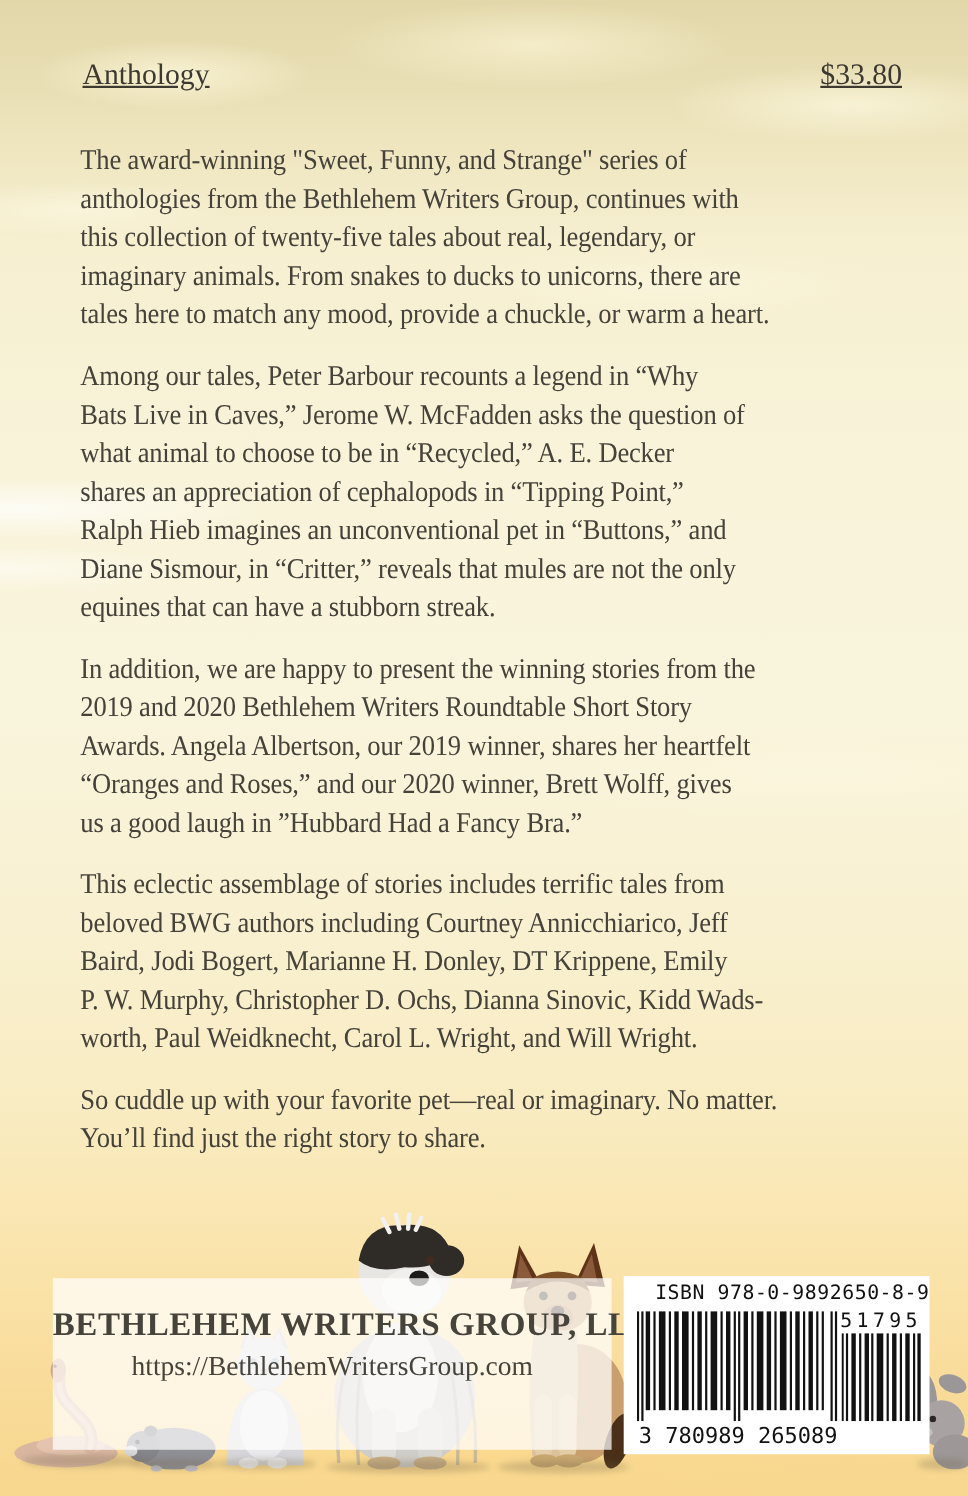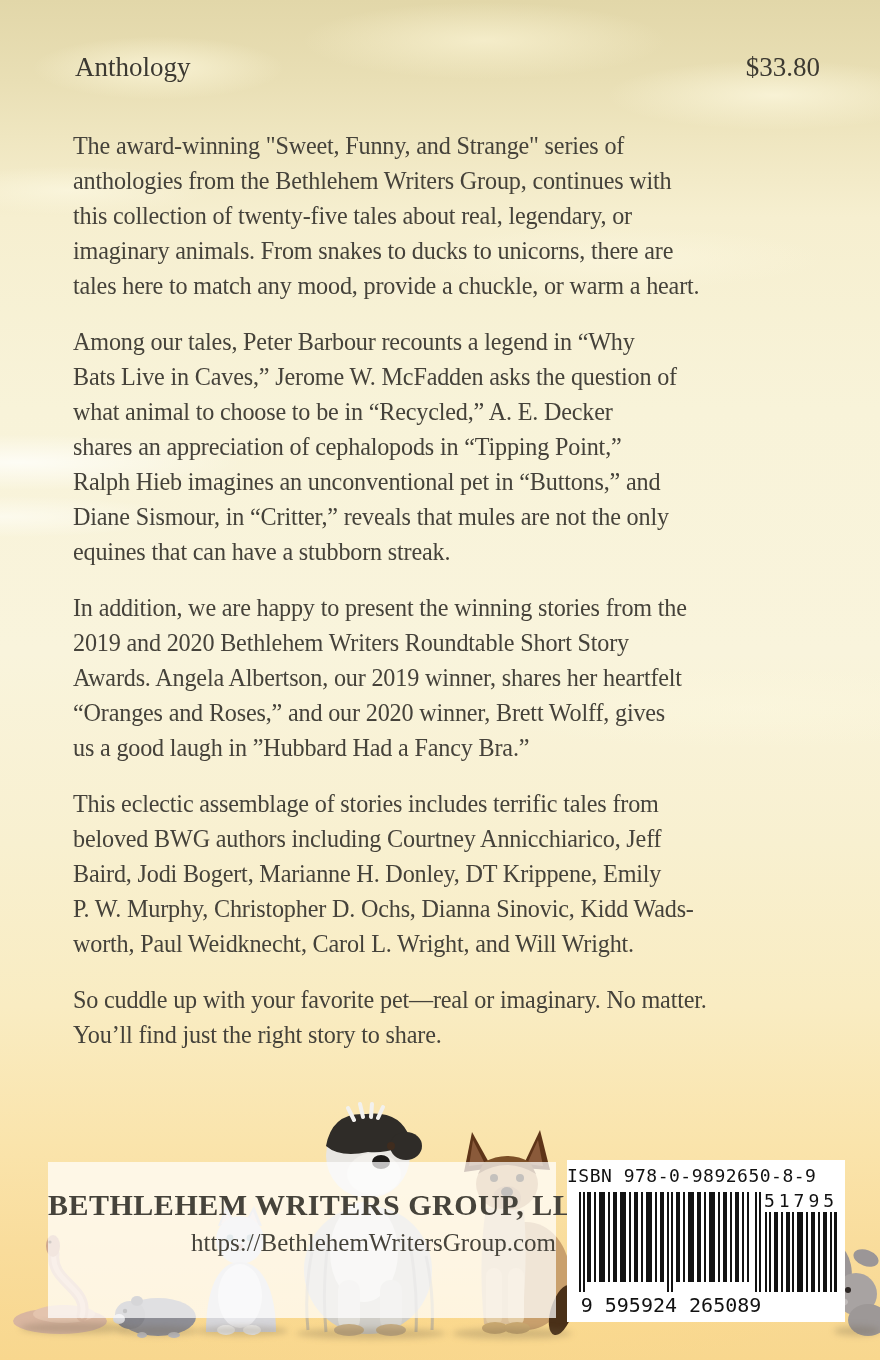--- a/index.html
+++ b/index.html
@@ -20,44 +20,44 @@
       radial-gradient(ellipse 300px 45px at 70% 19%, rgba(251,246,222,.7), rgba(251,246,222,0) 70%),
       radial-gradient(ellipse 200px 35px at 8% 14%, rgba(252,248,226,.7), rgba(252,248,226,0) 70%),
       radial-gradient(ellipse 320px 40px at 2% 34%, rgba(255,255,252,.8), rgba(255,255,252,0) 70%),
       radial-gradient(ellipse 260px 30px at 0% 38%, rgba(255,255,250,.6), rgba(255,255,250,0) 70%),
       radial-gradient(ellipse 400px 60px at 85% 52%, rgba(252,248,224,.5), rgba(252,248,224,0) 70%),
       radial-gradient(ellipse 500px 70px at 50% 97%, rgba(251,216,140,.8), rgba(251,216,140,0) 75%);
   }
   .header-row{
     position:absolute; left:75px; right:60px; top:52px; z-index:4;
     display:flex; justify-content:space-between; align-items:flex-end;
-    font-size:27px; color:#3c3931;
+    font-size:27px; color:#3c3931;text-decoration:underline;
   }
   .body-text{
     position:absolute; left:73px; top:128px; z-index:4;
     color:#45423a; font-size:26px; line-height:35px; letter-spacing:-0.2px;
     transform:scaleX(0.93); transform-origin:left top;
   }
   .para{margin:0 0 21px 0;}
   .bline{white-space:nowrap;}
   .animals{position:absolute; inset:0; z-index:2; pointer-events:none;}
   .animal{position:absolute;}
   .shadow{position:absolute; background:rgba(110,98,72,.28); border-radius:50%; filter:blur(3px); z-index:2;}
   .publisher-box{
     position:absolute; left:48px; top:1162px; width:508px; height:156px; z-index:3;
     background:rgba(255,255,255,.72); text-align:center; color:#46433b;
   }
   .publisher-name{margin-top:26px; font-size:30px; font-weight:bold; letter-spacing:.5px; white-space:nowrap;}
-  .publisher-url{font-size:25px; margin-top:7px; white-space:nowrap;text-align:right;}
+  .publisher-url{font-size:25px; margin-top:7px; white-space:nowrap;}
   .barcode-box{
     position:absolute; left:567px; top:1160px; width:278px; height:162px; z-index:3;
     background:#ffffff; color:#111;
     font-family:"DejaVu Sans Mono", monospace;
   }
-  .isbn-label{position:absolute; top:5px; left:0; right:0; text-align:left; font-size:18px; letter-spacing:.5px; white-space:nowrap;}
+  .isbn-label{position:absolute; top:5px; left:0; right:0; text-align:right; font-size:18px; letter-spacing:.5px; white-space:nowrap;}
   .main-barcode{position:absolute; left:12px; top:32px;}
   .ean-digits{position:absolute; left:6px; top:133px; width:196px; text-align:center; font-size:20px; white-space:nowrap;}
   .supplement-digits{position:absolute; left:196px; top:30px; width:76px; text-align:center; font-size:18px; letter-spacing:4px; white-space:nowrap;}
   .supplement-barcode{position:absolute; left:198px; top:52px;}
 </style>
 </head>
 <body>
 
 <div class="cover">
   <div class="clouds"></div>
@@ -229,21 +229,21 @@
         <rect x="139" y="0" width="2" height="90"></rect>
           <rect x="144" y="0" width="4" height="90"></rect>
         <rect x="151" y="0" width="2" height="90"></rect>
           <rect x="156" y="0" width="4" height="90"></rect>
         <rect x="163" y="0" width="2" height="90"></rect>
           <rect x="168" y="0" width="2" height="90"></rect>
         <rect x="176" y="0" width="2" height="100"></rect>
           <rect x="180" y="0" width="2" height="100"></rect>
       </g>
     </svg>
-    <div class="ean-digits">9 595924 265089</div>
+    <div class="ean-digits">3 780989 265089</div>
     <div class="supplement-digits">51795</div>
     <svg class="supplement-barcode" width="74" height="80" viewBox="0 0 74 80">
       <g fill="#121212">
         <rect x="0" y="0" width="2" height="80"></rect>
           <rect x="4" y="0" width="2" height="80"></rect>
         <rect x="9" y="0" width="4" height="80"></rect>
           <rect x="16" y="0" width="2" height="80"></rect>
         <rect x="21" y="0" width="4" height="80"></rect>
           <rect x="27" y="0" width="2" height="80"></rect>
         <rect x="32" y="0" width="6" height="80"></rect>

